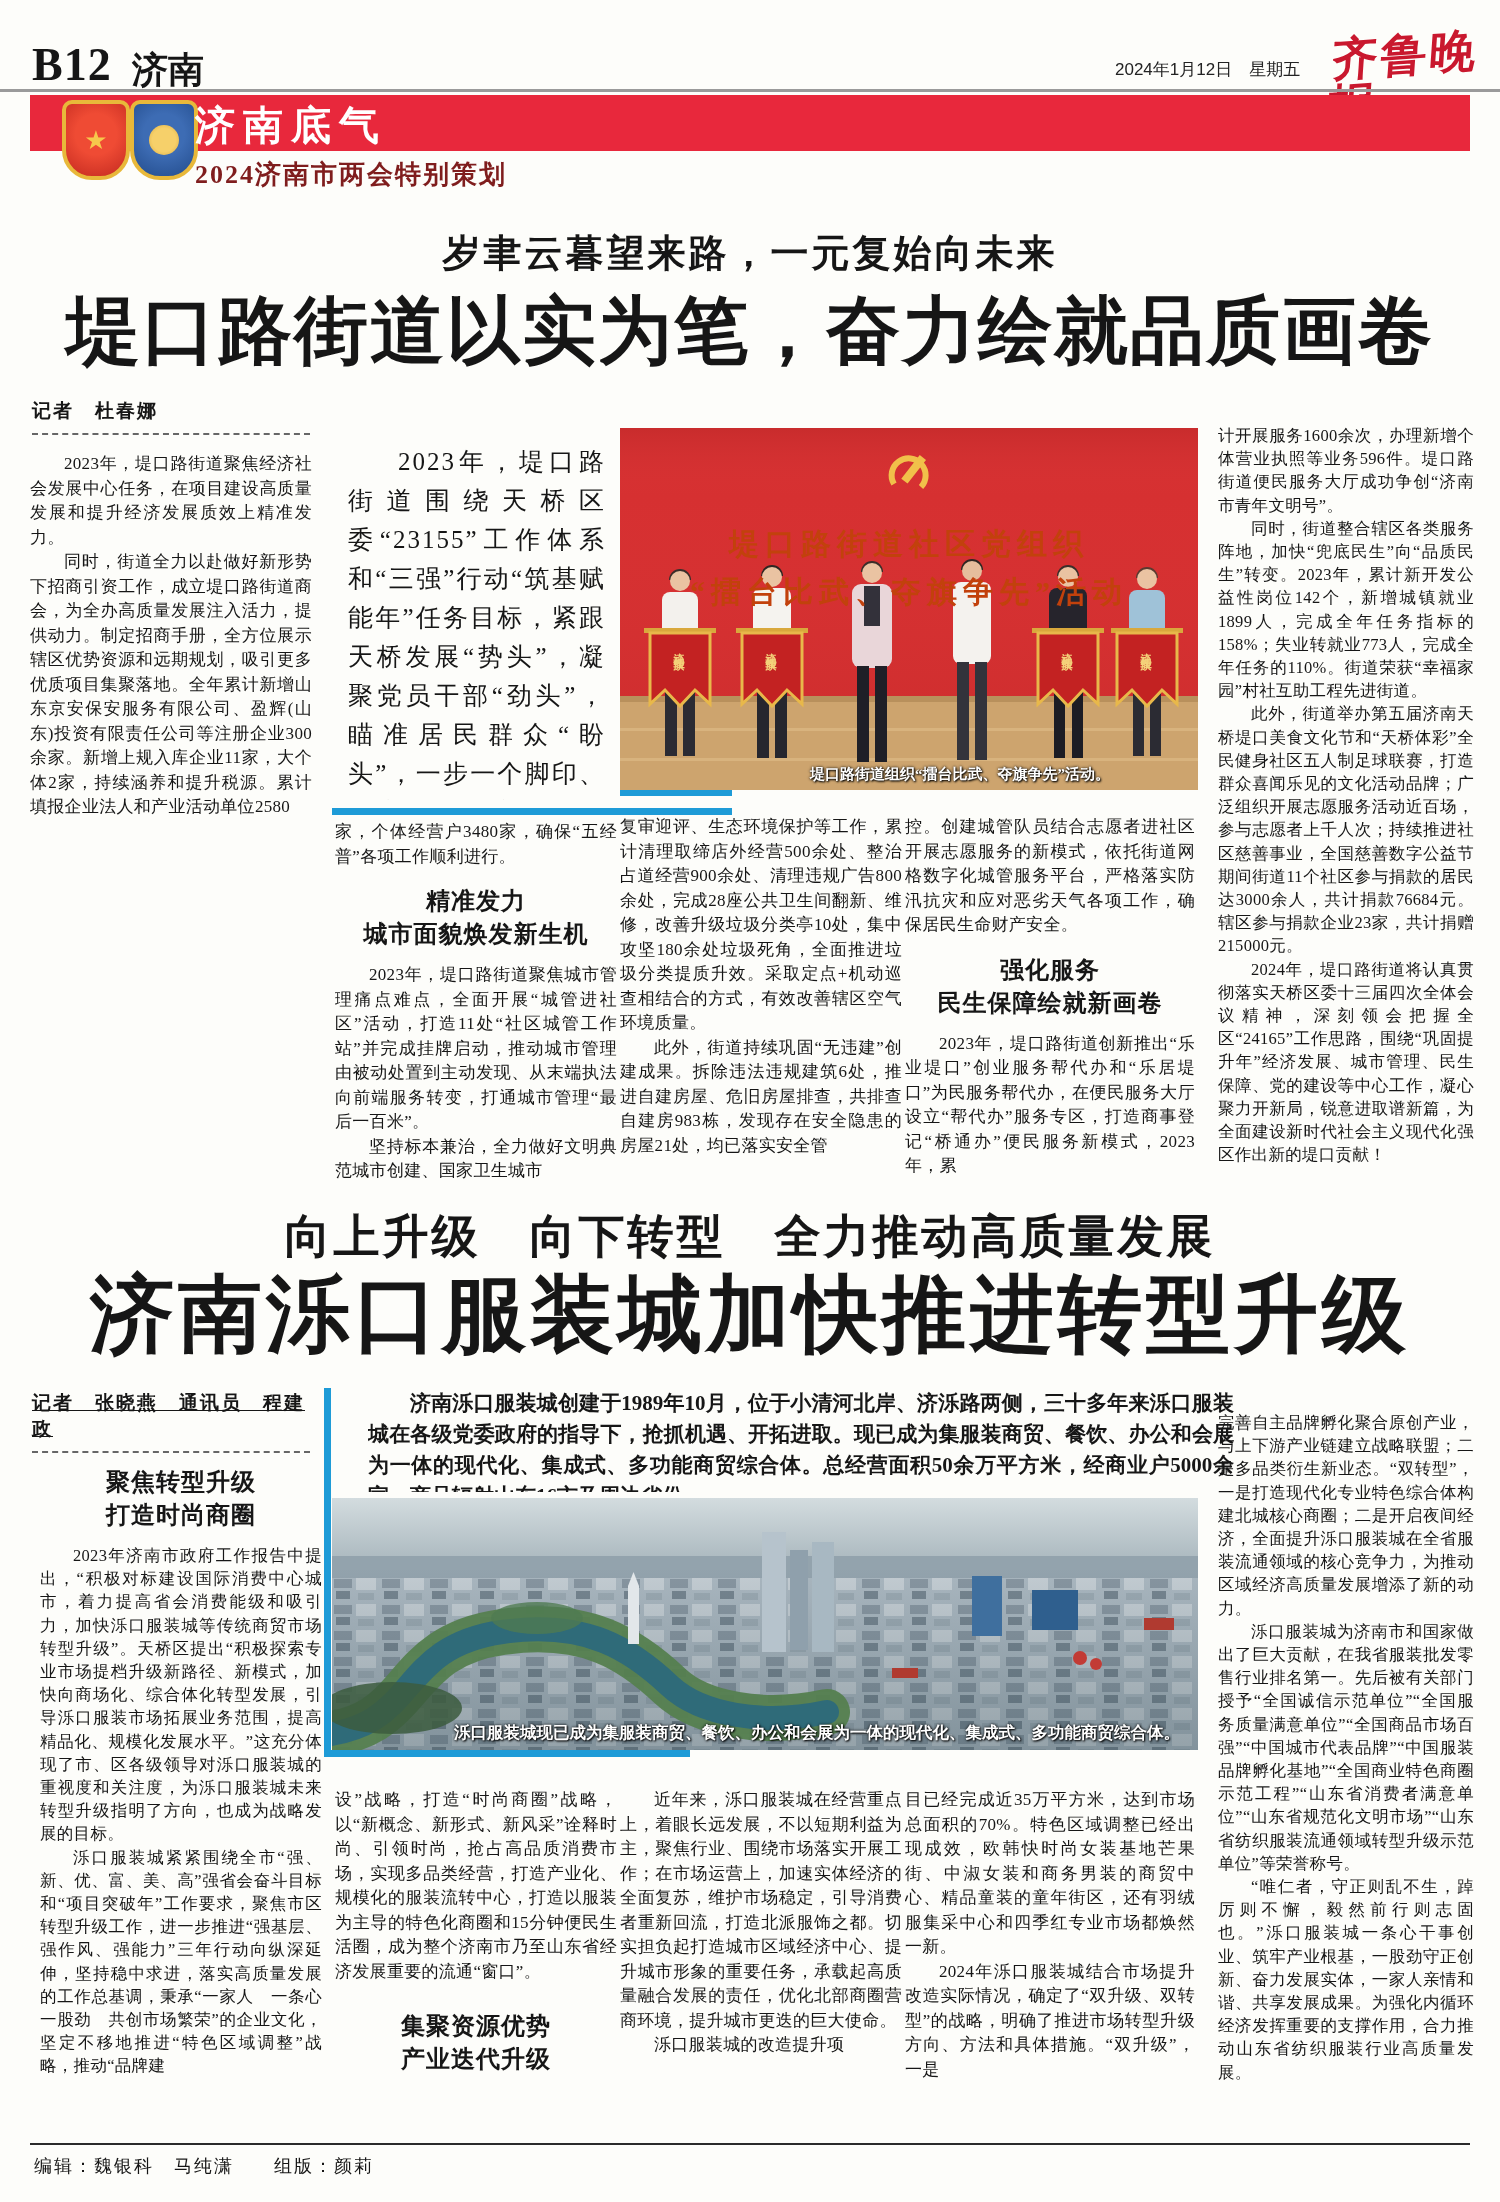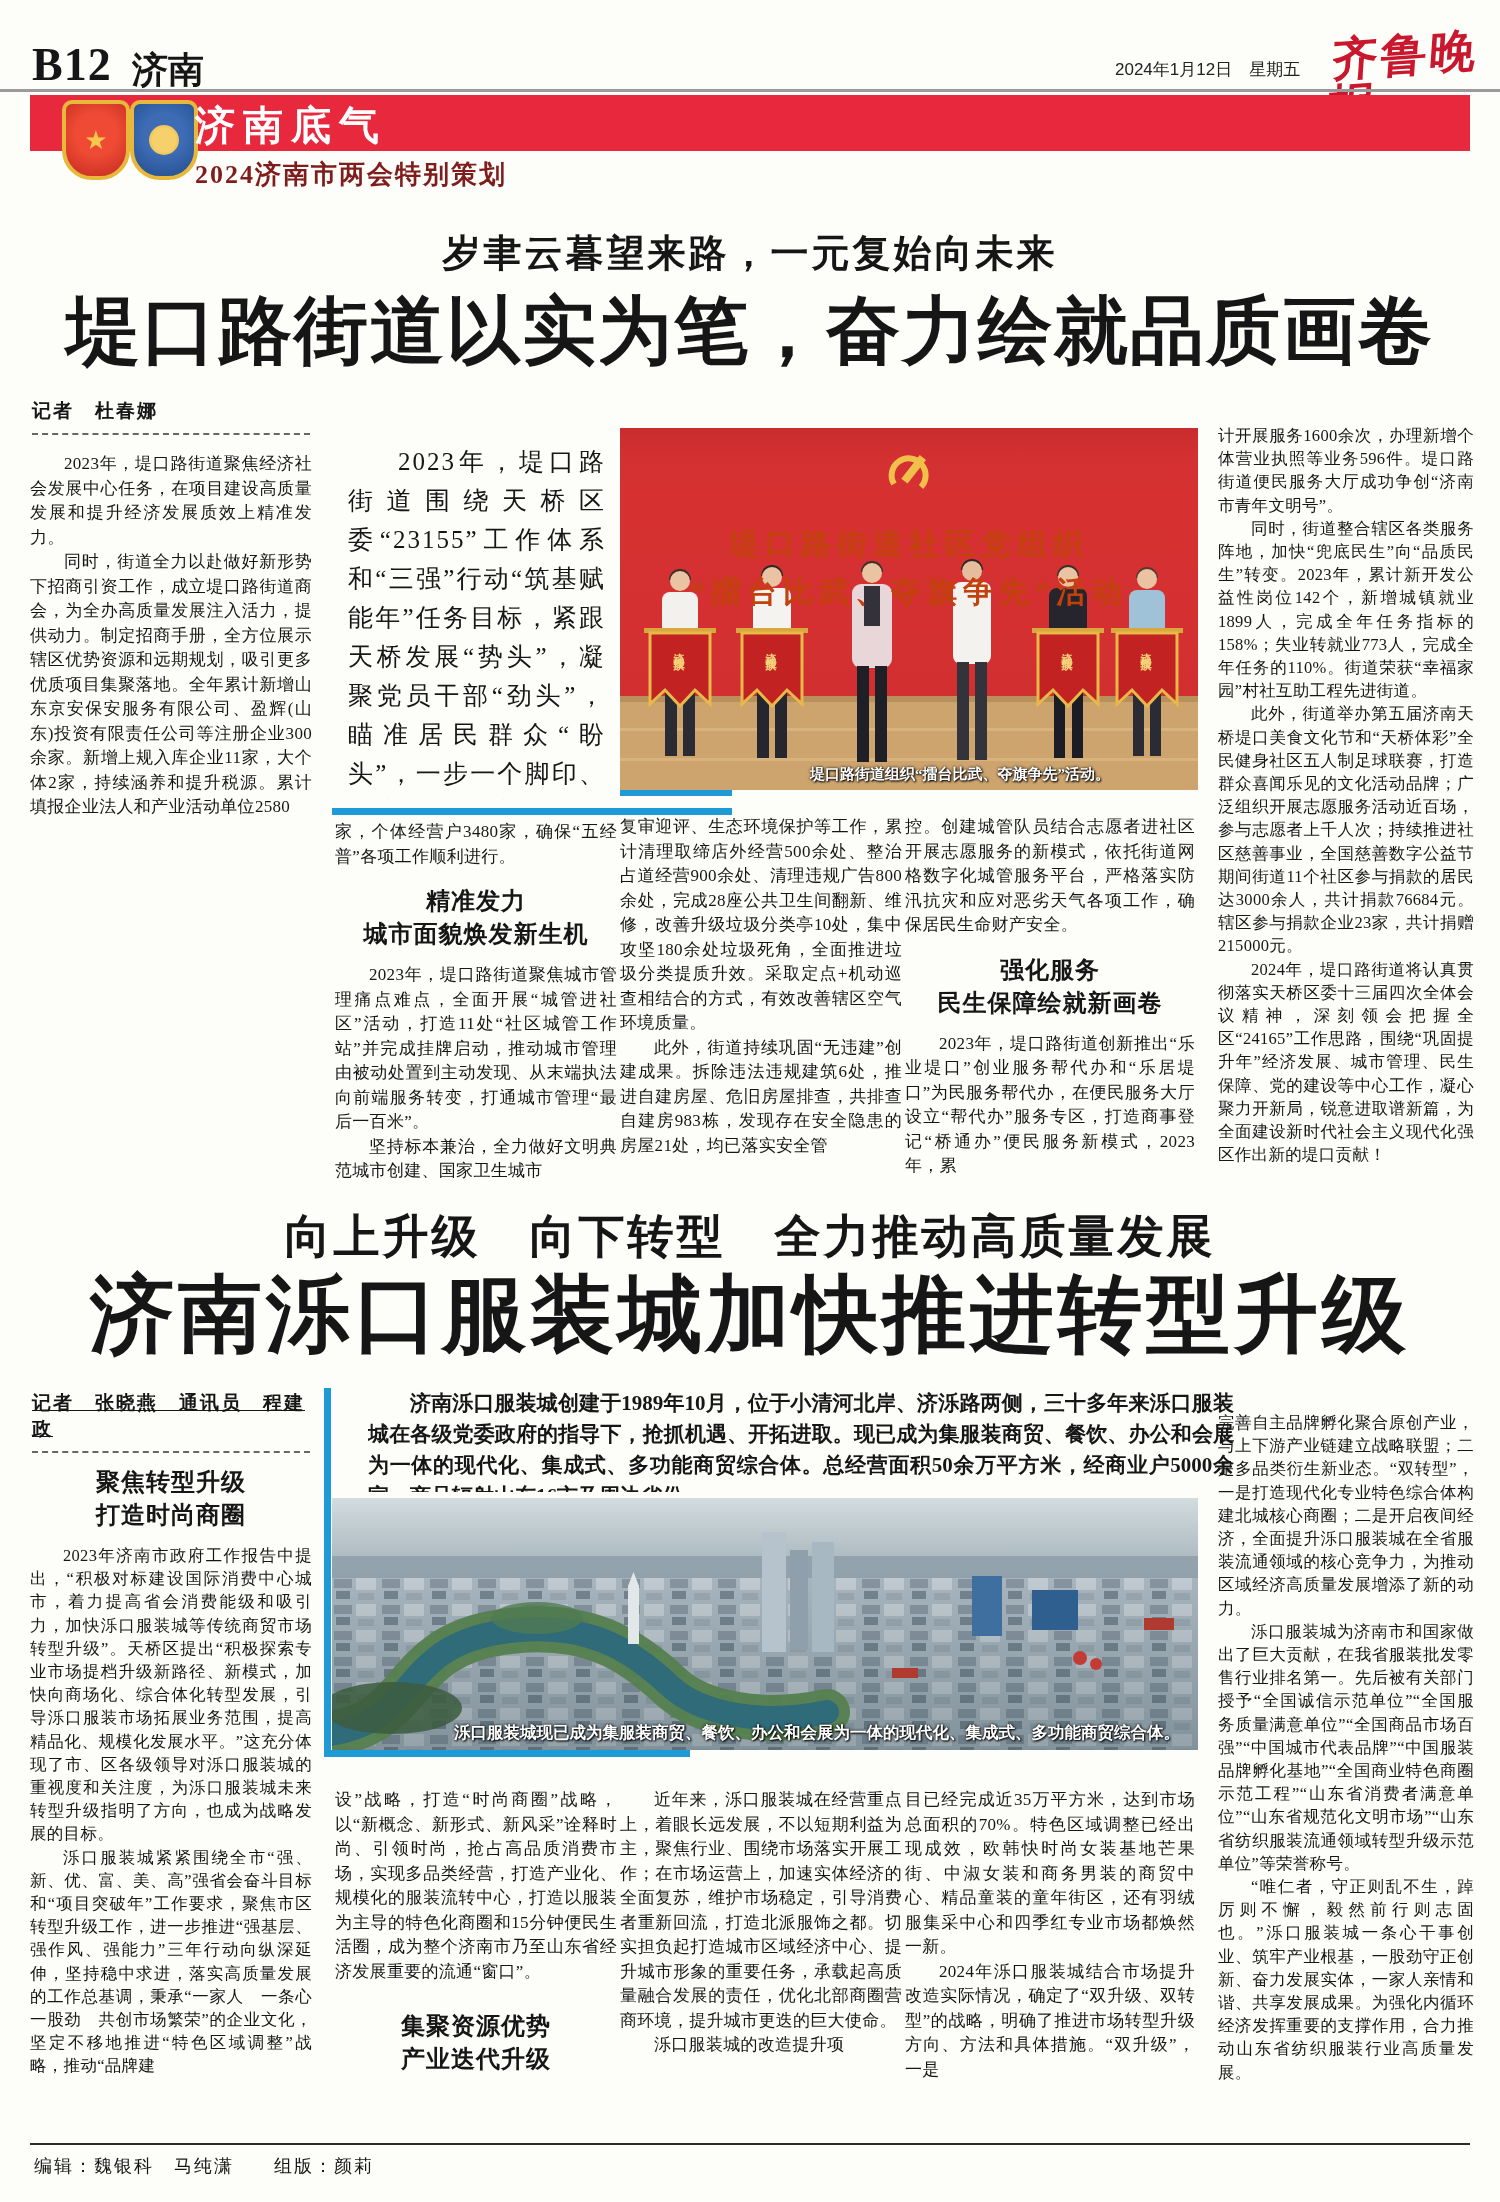--- a/index.html
+++ b/index.html
@@ -273,21 +273,21 @@
         <rect x="812" y="120" width="30" height="12" fill="#b03a30"></rect>
       </g>
 
       <ellipse cx="60" cy="210" rx="70" ry="26" fill="#3c5c3e" opacity=".85"></ellipse>
       <ellipse cx="205" cy="120" rx="46" ry="16" fill="#4f7b51" opacity=".8"></ellipse>
     </svg>
     <div class="abs photo-caption" style="left:122px;bottom:6px;font-size:16.5px;">泺口服装城现已成为集服装商贸、餐饮、办公和会展为一体的现代化、集成式、多功能商贸综合体。</div>
   </div>
   <div class="abs bluebar" style="left:324px;top:1750px;width:366px;height:7px;"></div>
 
-  <div class="abs body-col dense" style="left:30px;top:1450px;width:282px;height:688px;">
+  <div class="abs body-col dense" style="left:40px;top:1450px;width:282px;height:688px;">
     <div class="subhead">
       <div>聚焦转型升级</div>
       <div>打造时尚商圈</div>
     </div>
     <p>2023年济南市政府工作报告中提出，“积极对标建设国际消费中心城市，着力提高省会消费能级和吸引力，加快泺口服装城等传统商贸市场转型升级”。天桥区提出“积极探索专业市场提档升级新路径、新模式，加快向商场化、综合体化转型发展，引导泺口服装市场拓展业务范围，提高精品化、规模化发展水平。”这充分体现了市、区各级领导对泺口服装城的重视度和关注度，为泺口服装城未来转型升级指明了方向，也成为战略发展的目标。</p>
     <p>泺口服装城紧紧围绕全市“强、新、优、富、美、高”强省会奋斗目标和“项目突破年”工作要求，聚焦市区转型升级工作，进一步推进“强基层、强作风、强能力”三年行动向纵深延伸，坚持稳中求进，落实高质量发展的工作总基调，秉承“一家人　一条心　一股劲　共创市场繁荣”的企业文化，坚定不移地推进“特色区域调整”战略，推动“品牌建</p>
   </div>
 
   <div class="abs body-col" style="left:335px;top:1788px;width:282px;height:350px;">
     <p class="ni">设”战略，打造“时尚商圈”战略，以“新概念、新形式、新风采”诠释时尚、引领时尚，抢占高品质消费市场，实现多品类经营，打造产业化、规模化的服装流转中心，打造以服装为主导的特色化商圈和15分钟便民生活圈，成为整个济南市乃至山东省经济发展重要的流通“窗口”。</p>

